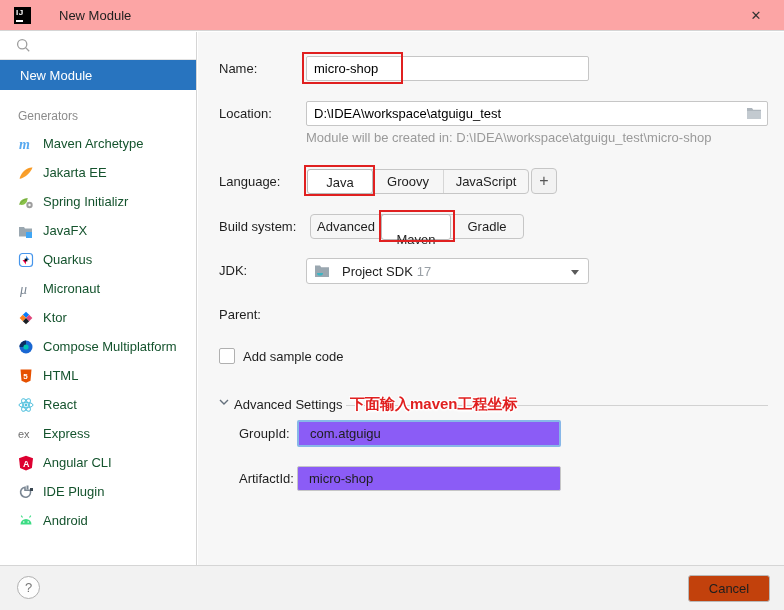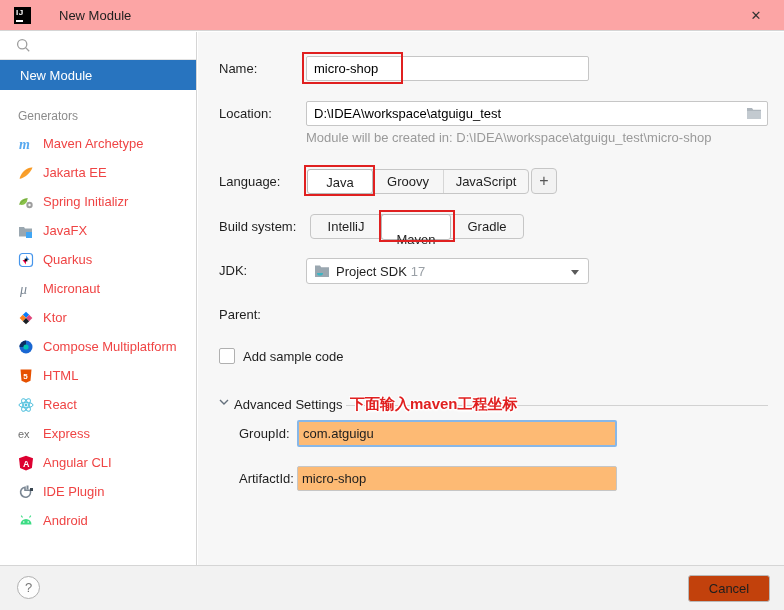--- a/index.html
+++ b/index.html
@@ -17,49 +17,49 @@
 
   
   .sidebar { position:absolute; left:0; top:32px; width:197px; height:533px; background:#fff; border-right:1px solid #d5d5d5; }
   .search-row { position:absolute; left:0; top:0; width:196px; height:28px; border-bottom:1px solid #e3e3e3; }
   .search-row svg { position:absolute; left:16px; top:6px; }
   .sel-item { position:absolute; left:0; top:28px; width:196px; height:30px; color:#fff; display:flex; align-items:center; padding-left:20px; font-size:13px; }
   .gen-label { position:absolute; left:18px; top:77px; color:#8c8c8c; font-size:12px; }
   .gen-list { position:absolute; left:0; top:97px; width:196px; }
   .gen-item { height:29px; display:flex; align-items:center; padding-left:17px; cursor:pointer; }
   .gen-item .gi { width:17px; height:17px; margin-right:9px; display:inline-flex; align-items:center; justify-content:center; flex:0 0 17px; }
-  .gen-item .gl { font-size:13px; color:#ef4444; white-space:nowrap; }
+  .gen-item .gl { font-size:13px; color:#14532d; white-space:nowrap; }
 
   
   .main { position:absolute; left:198px; top:32px; width:586px; height:533px; background:#f7f7f7; }
   .flabel { position:absolute; left:21px; height:25px; line-height:25px; color:#1e1e1e; }
   .tinput { position:absolute; background:#fff; border:1px solid #c6c6c6; border-radius:2px; height:25px; line-height:23px; padding-left:7px; font-size:13px; color:#000; }
   .hint { position:absolute; left:108px; top:98px; color:#9a9a9a; font-size:13px; }
   .folder-btn { position:absolute; right:6px; top:4px; cursor:pointer; }
 
   .seg-group { position:absolute; display:flex; height:25px; border:1px solid #c6c6c6; border-radius:4px; background:#f6f6f6; overflow:visible; }
   .seg { height:23px; line-height:23px; padding:0 14px; text-align:center; color:#1e1e1e; cursor:pointer; border-right:1px solid #d6d6d6; }
   .seg:last-child { border-right:none; }
   .seg.sel { background:#fff; border:1px solid #b9b9b9; border-radius:3px; margin:-1px 0 -1px -1px; height:25px; line-height:25px; position:relative; z-index:1; }
   .plus-btn { position:absolute; width:26px; height:26px; background:#f2f2f2; border:1px solid #c6c6c6; border-radius:4px; color:#555; font-size:16px; line-height:24px; text-align:center; cursor:pointer; }
 
   .dropdown { position:absolute; width:283px; height:26px; background:#fff; border:1px solid #c6c6c6; border-radius:3px; display:flex; align-items:center; padding-left:7px; cursor:pointer; }
   .dropdown .arrow { position:absolute; right:9px; top:11px; width:0; height:0; border-left:4px solid transparent; border-right:4px solid transparent; border-top:5px solid #5a5a5a; }
-  .dd-text { margin-left:6px; color:#1e1e1e; }
+  .dd-text { margin-left:12px; color:#1e1e1e; }
   .dd-gray { color:#9aa0a6; margin-left:4px; }
 
   .checkbox { position:absolute; width:16px; height:16px; background:#fff; border:1px solid #b0b0b0; border-radius:2px; cursor:pointer; }
 
   .adv-chevron { position:absolute; left:21px; top:366px; color:#64707c; }
   .adv-label { position:absolute; left:36px; top:364px; height:18px; line-height:18px; color:#1e1e1e; cursor:pointer; }
   .adv-line { position:absolute; left:148px; top:373px; width:422px; height:1px; background:#d2d2d2; }
   .annotation-text { position:absolute; left:152px; top:363px; font-size:15px; color:#e02020; font-weight:bold;
       text-shadow:-1px -1px 0 #fff, 1px -1px 0 #fff, -1px 1px 0 #fff, 1px 1px 0 #fff, 0 2px 2px #fff; white-space:nowrap; z-index:2; }
 
-  .ginput { position:absolute; left:99px; width:320px; background:#fdba74; height:27px; line-height:23px; padding-left:4px; }
+  .ginput { position:absolute; left:99px; width:264px; background:#8b5cf6; height:27px; line-height:23px; padding-left:11px; }
   .focused { border:2px solid #87b7e8; border-radius:2px; }
   .plain { border:1px solid #c6c6c6; border-radius:2px; height:25px; }
 
   .red-box { position:absolute; border:2px solid #e02020; background:transparent; pointer-events:none; z-index:3; }
 
   
   .footer { position:absolute; left:0; bottom:0; width:784px; height:45px; background:#f2f2f2; border-top:1px solid #d5d5d5; }
   .help-btn { position:absolute; left:17px; top:10px; width:23px; height:23px; border:1px solid #b0b0b0; border-radius:50%; background:#fdfdfd; color:#777; text-align:center; line-height:21px; font-size:13px; cursor:pointer; }
   .btn { position:absolute; top:9px; height:27px; border-radius:3px; font-size:13px; text-align:center; line-height:25px; cursor:pointer; }
   .btn-primary { right:103px; width:72px; background:#4083c9; border:1px solid #366ba4; color:#fff; }
@@ -267,21 +267,21 @@
     <div class="seg-group" style="left:109px; top:137px;">
       <div class="seg sel" style="width:66px; padding:0;">Java</div>
       <div class="seg" style="width:71px; padding:0; line-height:23px;">Groovy</div>
       <div class="seg" style="width:84px; padding:0;">JavaScript</div>
     </div>
     <div class="plus-btn" style="left:333px; top:136px;">+</div>
     <div class="red-box" style="left:106px; top:133px; width:71px; height:31px;"></div>
 
     <div class="flabel" style="top:182px;">Build system:</div>
     <div class="seg-group" style="left:112px; top:182px;">
-      <div class="seg" style="width:71px; padding:0;">IntelliJ</div>
+      <div class="seg" style="width:71px; padding:0;">Advanced</div>
       <div class="seg sel" style="width:70px; padding:12px;">Maven</div>
       <div class="seg" style="width:72px; padding:0;">Gradle</div>
     </div>
     <div class="red-box" style="left:181px; top:178px; width:76px; height:32px;"></div>
 
     <div class="flabel" style="top:226px;">JDK:</div>
     <div class="dropdown" style="left:108px; top:226px;">
       <svg width="16" height="14" viewBox="0 0 16 14">
           <path d="M1 1.5 h5 l1.2 1.8 H15 V13 H1 Z" fill="#9aa7b0"></path>
           <path d="M3 9 a3 2.6 0 0 0 6 0 Z" fill="#3bb5c4"></path>

